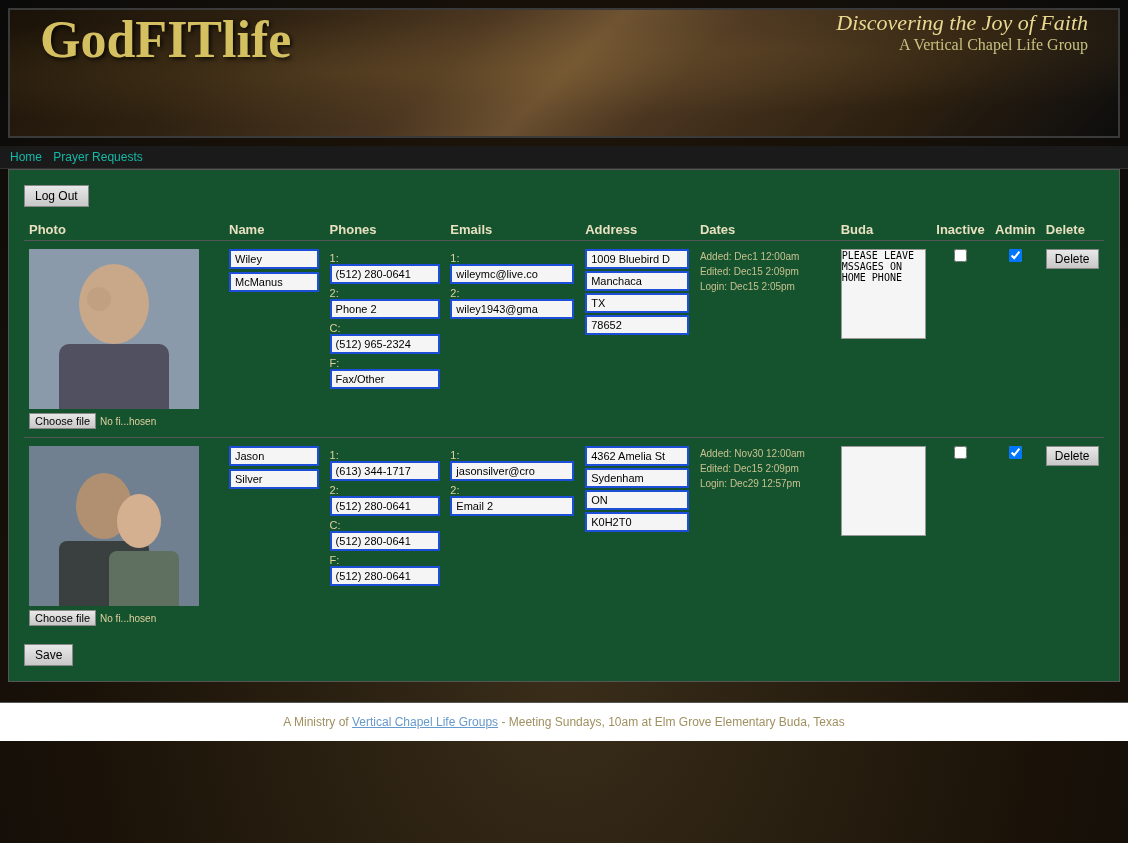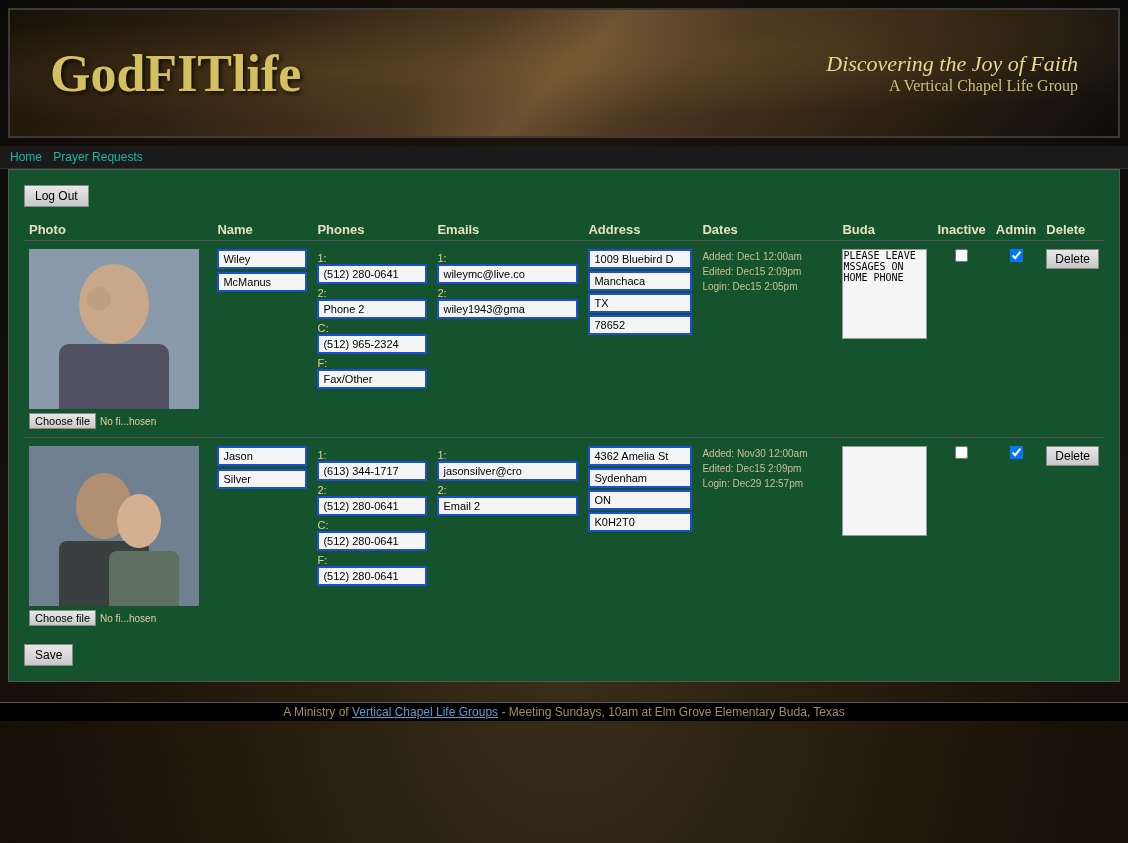--- a/index.html
+++ b/index.html
@@ -11,23 +11,22 @@
       min-height: 843px;
     }
 
     
     .header {
       background: linear-gradient(135deg, #1a1208 0%, #2d2010 20%, #4a3520 40%, #6b5030 50%, #4a3520 60%, #2d2010 80%, #0d0d0d 100%);
       border: 2px solid #3a3a3a;
       margin: 8px;
       height: 130px;
       display: flex;
-      align-items: center;
       justify-content: space-between;
-      padding: 0 40px;
+      padding: 0 30px;
       position: relative;
       overflow: hidden;
     }
     .header::before {
       content: '';
       position: absolute;
       top: 0; left: 0; right: 0; bottom: 0;
       background: 
         radial-gradient(ellipse at 30% 50%, rgba(180,140,60,0.15) 0%, transparent 60%),
         radial-gradient(ellipse at 70% 30%, rgba(200,160,80,0.1) 0%, transparent 50%);
@@ -134,21 +133,21 @@
     
     .field-input {
       border: 2px solid #1d4ed8;
       background: #f5f5f5;
       padding: 2px 4px;
       font-size: 11px;
       color: #000;
     }
     .name-input { width: 90px; display: block; margin-bottom: 3px; }
     .phone-input { width: 110px; }
-    .email-input { width: 141px; }
+    .email-input { width: 124px; }
     .addr-input { width: 104px; display: block; margin-bottom: 2px; }
 
     .phone-label, .email-label {
       color: #e0d0a0;
       font-size: 11px;
       display: block;
       margin-top: 3px;
     }
 
     
@@ -171,24 +170,24 @@
     }
 
     
     .checkbox-cell {
       text-align: center;
       padding-top: 5px;
     }
 
     
     .footer {
-      background-color: #000000;
+      background-color: #ffffff;
       border-top: 1px solid #555;
       text-align: center;
-      padding: 2px;
+      padding: 12px;
       font-size: 12px;
       color: #a09060;
       margin-top: 20px;
     }
     .footer a {
       color: #6699cc;
       text-decoration: underline;
     }
 
     

